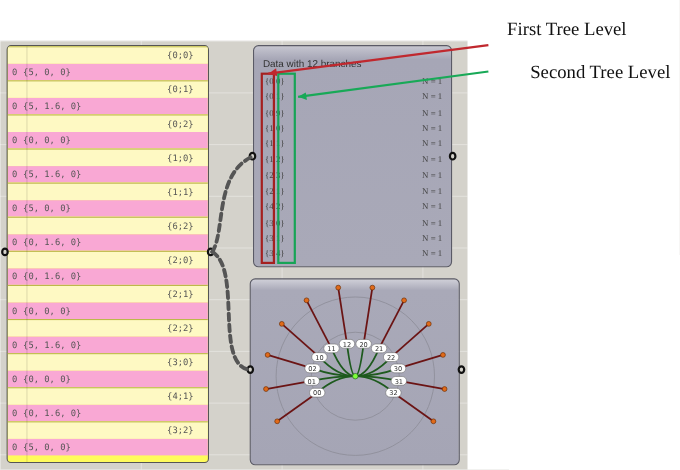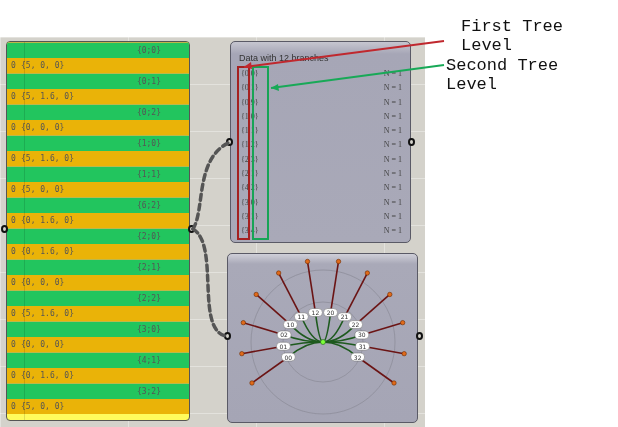--- a/index.html
+++ b/index.html
@@ -4,35 +4,35 @@
 <style>
   html,body{margin:0;padding:0;}
   body{width:618px;height:427px;position:relative;overflow:hidden;background:#ffffff;font-family:"DejaVu Sans Mono",monospace;}
   .canvas{position:absolute;left:0;top:37px;width:425px;height:390px;background:#d4d2cb;
     background-image:
       linear-gradient(to right, rgba(255,255,255,0.35) 1px, transparent 1px),
       linear-gradient(to bottom, rgba(255,255,255,0.35) 1px, transparent 1px);
     background-size:128px 47px;}
   .panel-list{position:absolute;left:6px;top:41px;width:184px;height:380px;background:#fffb5c;border:1px solid #555;border-radius:4px;overflow:hidden;box-sizing:border-box;}
   .panel-list .vline{position:absolute;left:17px;top:0;bottom:0;width:1px;background:rgba(0,0,0,0.12);}
-  .branch-head{height:16px;background:#22c55e;border-top:1px solid #bdb84a;box-sizing:border-box;font-size:8px;color:#555;text-align:right;padding-right:28px;line-height:15px;}
+  .branch-head{height:16px;background:#fef9c3;border-top:1px solid #bdb84a;box-sizing:border-box;font-size:8px;color:#555;text-align:right;padding-right:13px;line-height:15px;}
   .branch-head:first-child{border-top:none;}
-  .branch-item{height:15px;background:#eab308;font-size:8px;color:#555;line-height:15px;padding-left:4px;white-space:pre;}
+  .branch-item{height:15px;background:#f9a8d4;font-size:8px;color:#555;line-height:15px;padding-left:4px;white-space:pre;}
   .branch-item .idx{display:inline-block;width:10px;}
   .panel-viewer{position:absolute;left:230px;top:41px;width:181px;height:202px;background:linear-gradient(to bottom,#c6c6d0 0,#a6a6b6 12px,#a9a9b8 100%);border:1px solid #5a5a66;border-radius:5px;box-sizing:border-box;}
   .viewer-title{position:absolute;left:8px;top:11px;font-family:"Liberation Sans",sans-serif;font-size:9px;color:#333;}
   .viewer-rows{position:absolute;left:8px;top:25px;width:165px;font-family:Liberation Serif, serif;}
   .viewer-row{height:14.3px;font-size:8px;color:#444;line-height:14px;position:relative;}
   .viewer-row .path{position:absolute;left:2px;}
   .viewer-row .count{position:absolute;right:2px;}
   .hl-red{position:absolute;left:237px;top:66px;width:13px;height:174px;border:2px solid #a52020;box-sizing:border-box;}
   .hl-green{position:absolute;left:252px;top:66px;width:17px;height:174px;border:2px solid #17a456;box-sizing:border-box;}
   .panel-tree{position:absolute;left:227px;top:253px;width:191px;height:170px;background:linear-gradient(to bottom,#cfcfd8 0,#a9a9b8 10px,#a5a5b5 100%);border:1px solid #5a5a66;border-radius:5px;box-sizing:border-box;overflow:hidden;}
   .grip{position:absolute;width:7px;height:8px;border:2px solid #111;border-radius:50%;background:#d4d2cb;box-sizing:border-box;}
-  .ann-text{position:absolute;font-family:Liberation Mono, monospace;font-size:17px;color:#111;}
+  .ann-text{position:absolute;font-family:Liberation Serif, serif;font-size:17px;color:#111;}
   svg{position:absolute;left:0;top:0;}
 </style>
 </head>
 <body>
 
 <div class="canvas"></div>
 
 <div class="panel-list" id="panel-list">
   <div class="vline"></div>
 <div class="branch-head">{0;0}</div>
@@ -195,13 +195,13 @@
 <svg width="618" height="427">
   <path d="M193,229 C205,210 195,160 228,143" fill="none" stroke="#555" stroke-width="3.5" stroke-dasharray="6,4" stroke-linecap="round"></path>
   <path d="M193,229 C220,245 195,330 226,336" fill="none" stroke="#555" stroke-width="3.5" stroke-dasharray="6,4" stroke-linecap="round"></path>
   <line x1="444" y1="41" x2="244" y2="67" stroke="#c0282e" stroke-width="2"></line>
   <polygon points="244,67 251,62 252,69" fill="#c0282e"></polygon>
   <line x1="444" y1="65" x2="271" y2="88" stroke="#18a957" stroke-width="2"></line>
   <polygon points="271,88 278,84 279,91" fill="#18a957"></polygon>
 </svg>
 
 <div class="ann-text" style="left:461px;top:17px;">First Tree Level</div>
-<div class="ann-text" style="left:446px;top:56px;">Second Tree Level</div>
+<div class="ann-text" style="left:482px;top:56px;">Second Tree Level</div>
 
 </body></html>

